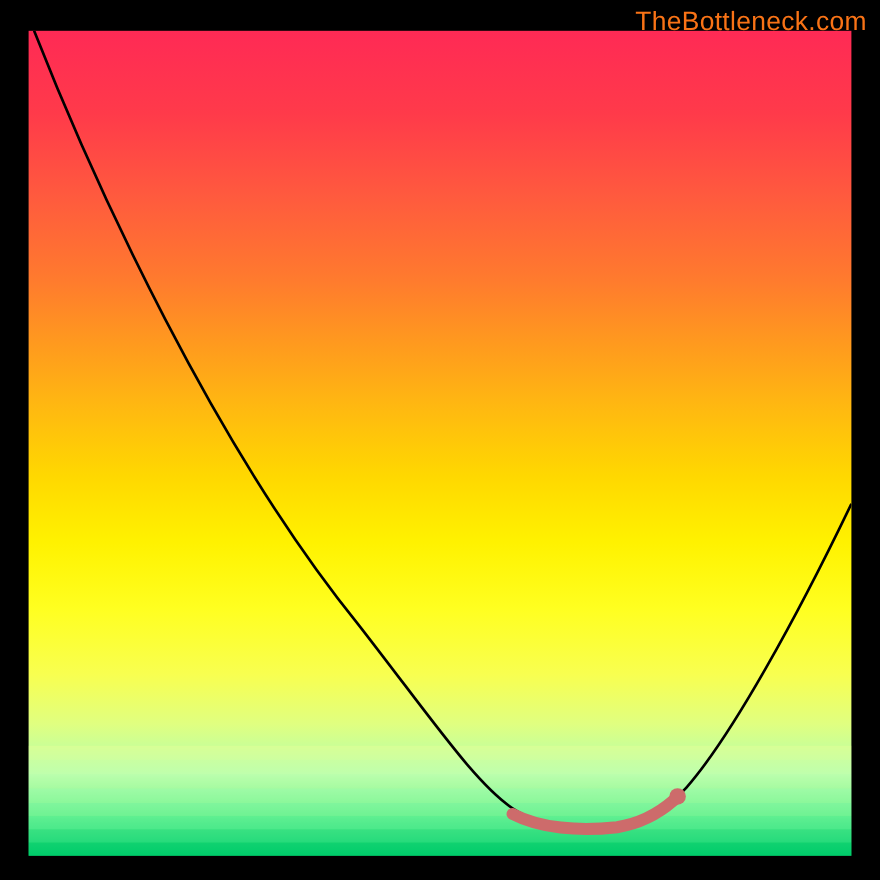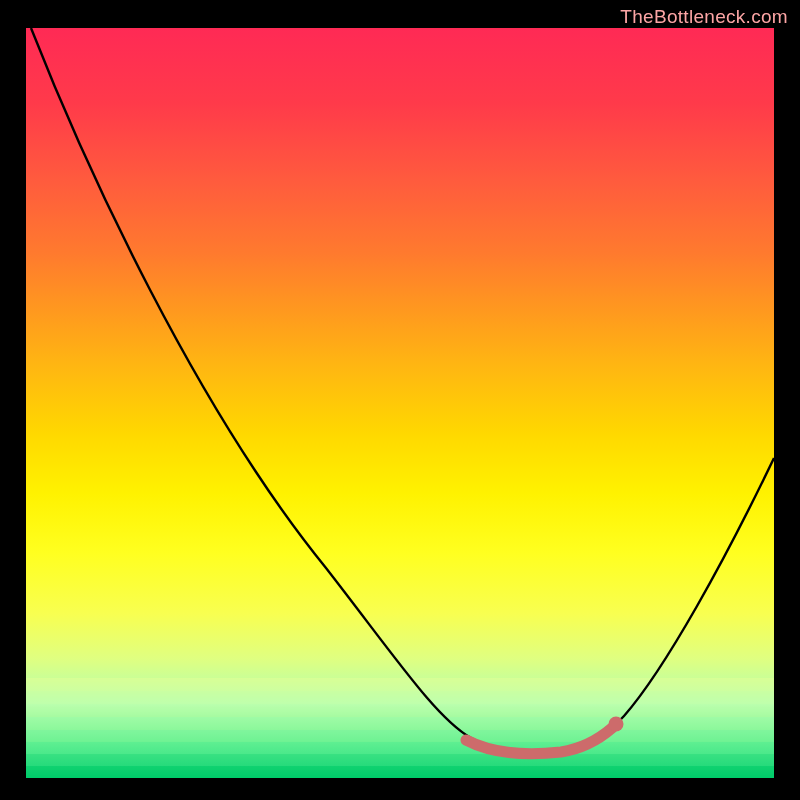--- a/index.html
+++ b/index.html
@@ -48,22 +48,22 @@
     height: 100px;
     pointer-events: none;
   }
   .horiz-bands div {
     width: 100%;
   }
   .watermark {
     position: absolute;
     top: 6px;
     right: 12px;
-    color: #fca5a5;
-    font-size: 19px;
+    color: #f97316;
+    font-size: 24px;
     font-weight: 500;
     letter-spacing: 0.3px;
   }
   svg.curve {
     position: absolute;
     left: 26px;
     top: 28px;
     width: 748px;
     height: 750px;
     pointer-events: none;

